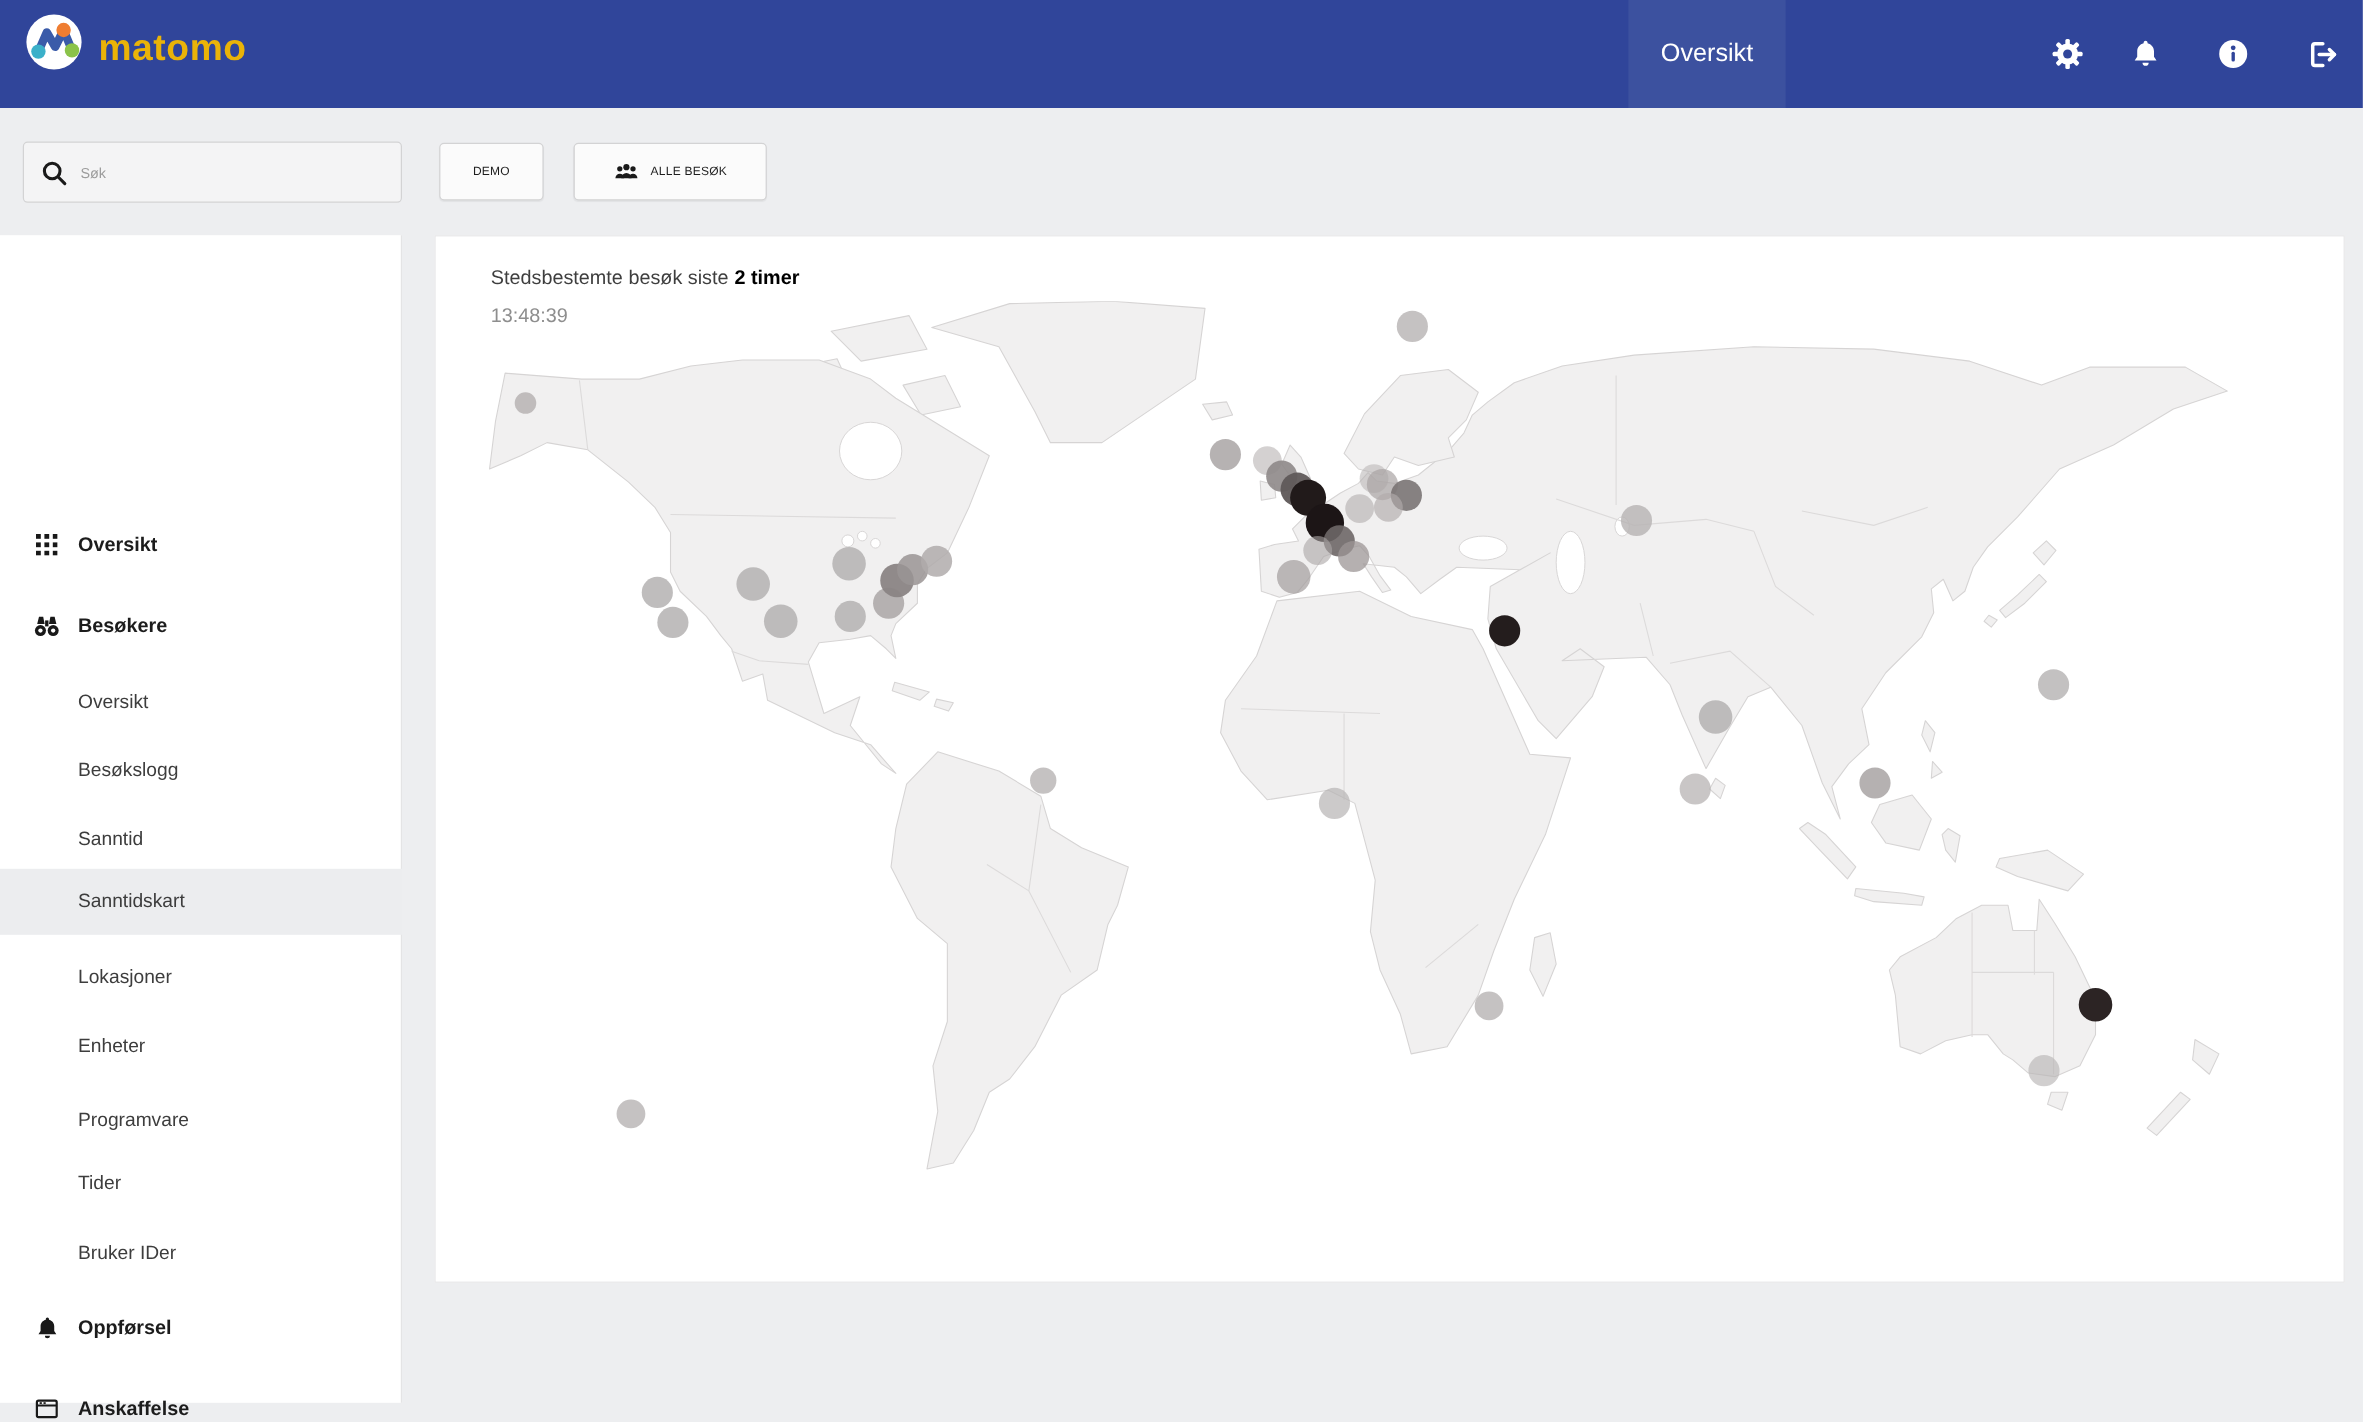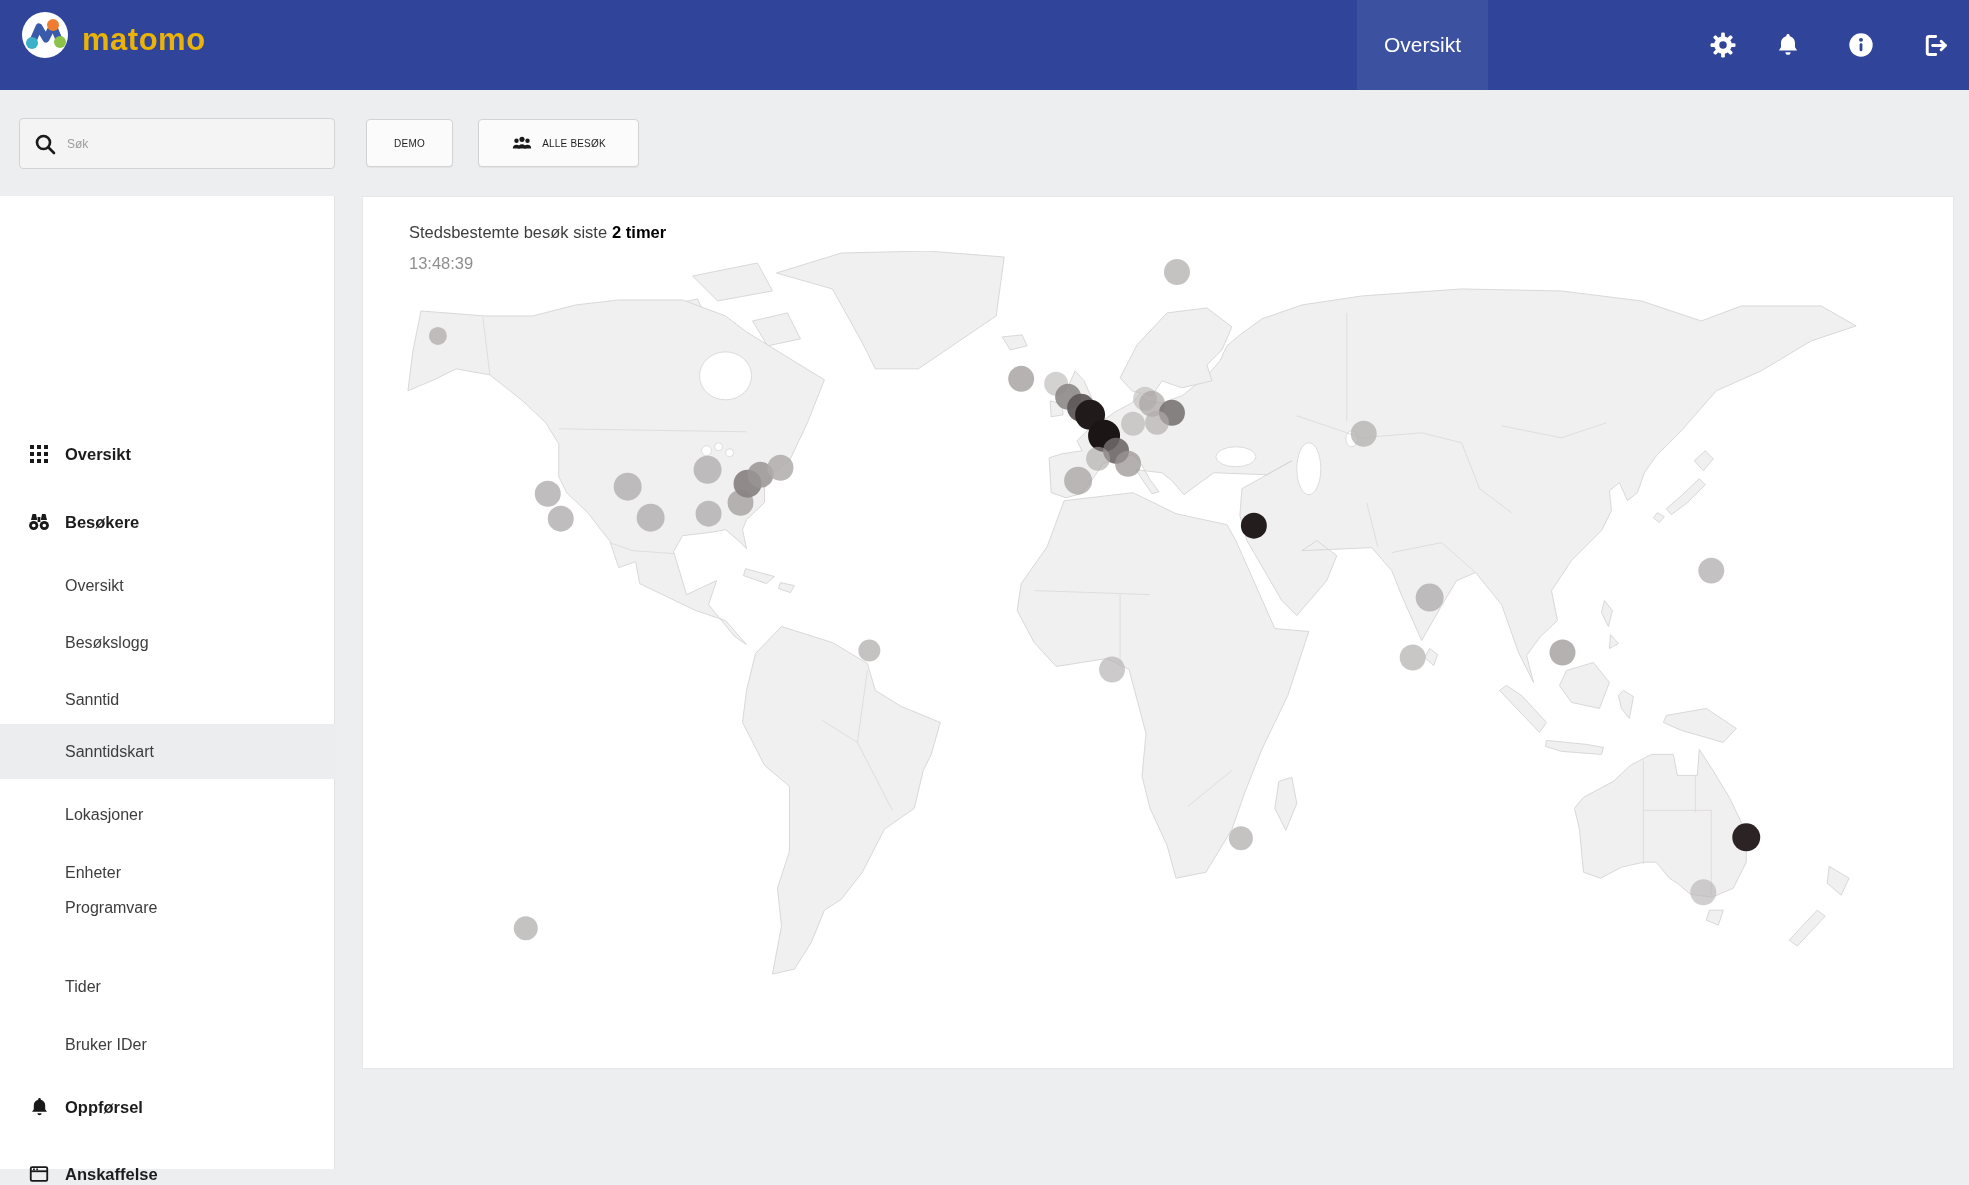--- a/index.html
+++ b/index.html
@@ -188,21 +188,21 @@
   </div>
   <div class="side-item lvl2 active" style="top:528px">
     <span class="s-label">Sanntidskart</span>
   </div>
   <div class="side-item lvl2" style="top:592px">
     <span class="s-label">Lokasjoner</span>
   </div>
   <div class="side-item lvl2" style="top:650px">
     <span class="s-label">Enheter</span>
   </div>
-  <div class="side-item lvl2" style="top:685px">
+  <div class="side-item lvl2" style="top:711px">
     <span class="s-label">Programvare</span>
   </div>
   <div class="side-item lvl2" style="top:764px">
     <span class="s-label">Tider</span>
   </div>
   <div class="side-item lvl2" style="top:822px">
     <span class="s-label">Bruker IDer</span>
   </div>
 
   <div class="side-item lvl1" style="top:884px">

